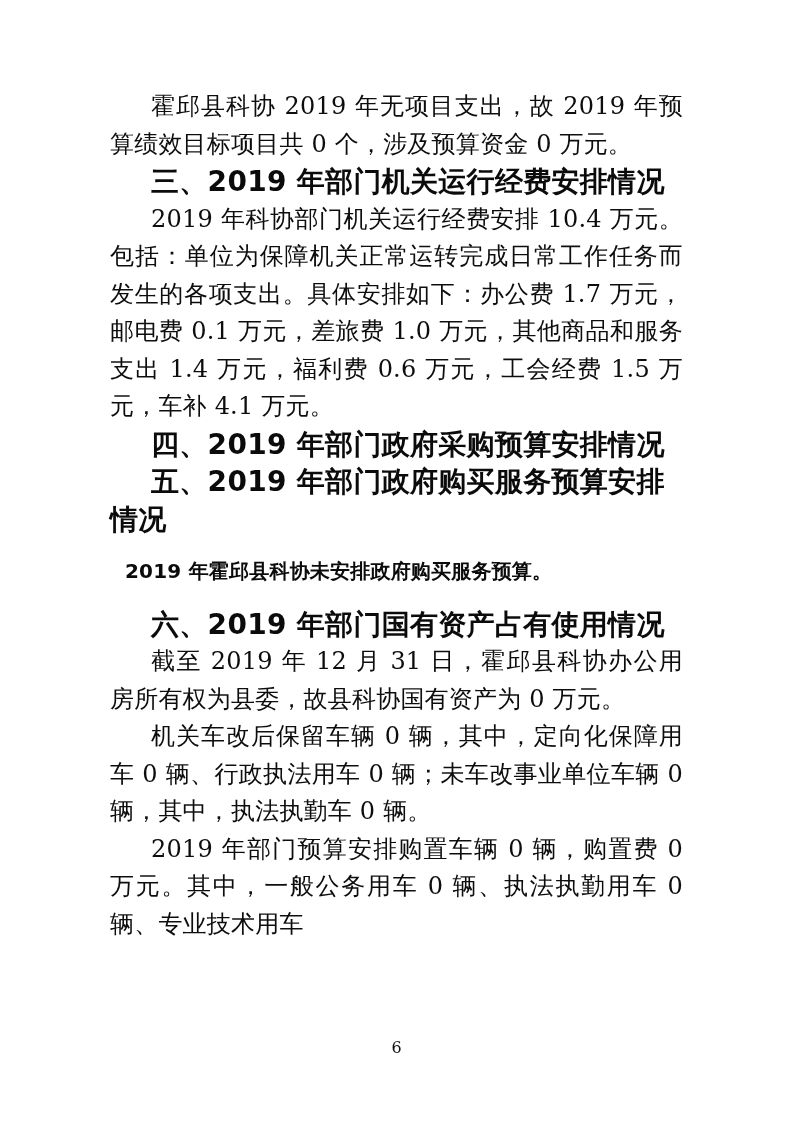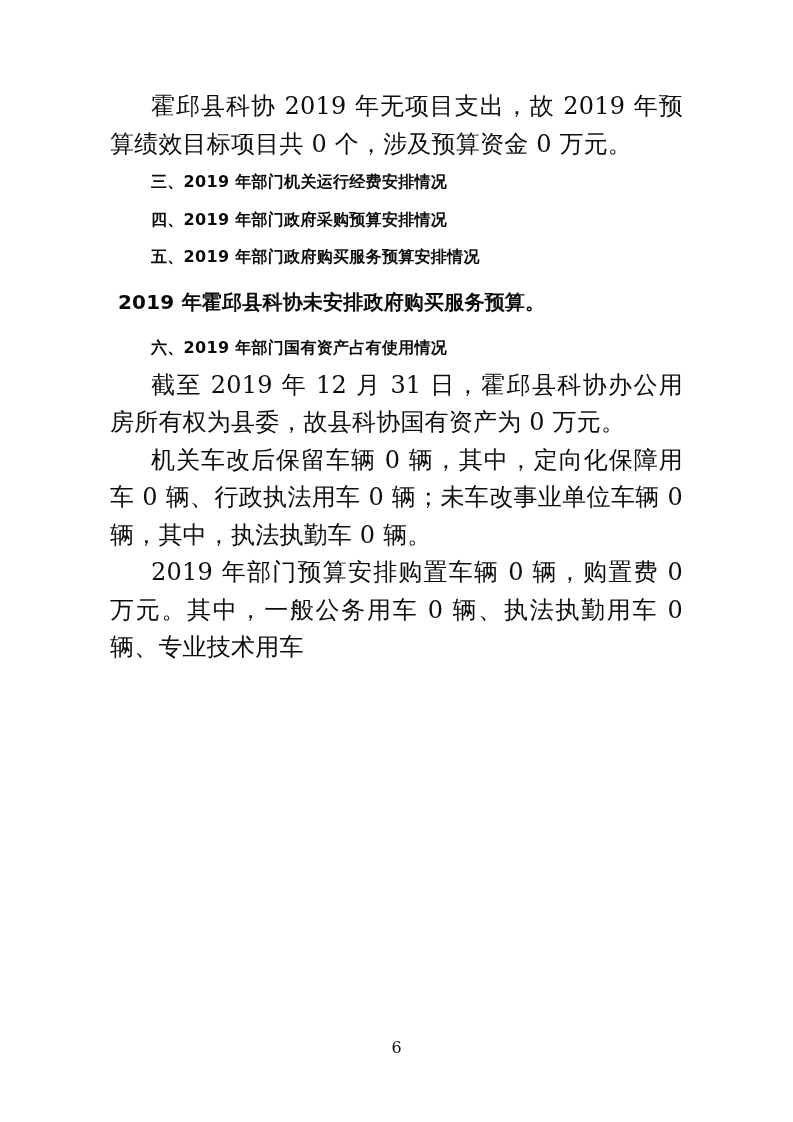--- a/index.html
+++ b/index.html
@@ -29,35 +29,35 @@
     text-align: justify;
     text-justify: inter-ideograph;
     margin: 0 0 0 0;
     letter-spacing: 0.2px;
   }
   .para.indent {
     text-indent: 41px;
   }
   .heading {
     font-family: "DejaVu Sans", "Liberation Sans", sans-serif;
-    font-size: 16px;
+    font-size: 28px;
     line-height: 37.5px;
     font-weight: bold;
     color: #0b0b0b;
     text-indent: 41px;
     margin: 0;
     letter-spacing: 0.3px;
   }
   .bold-para {
     font-family: "DejaVu Sans", "Liberation Sans", sans-serif;
     font-size: 20px;
     line-height: 37.5px;
     font-weight: bold;
     color: #0b0b0b;
-    margin: 8px;
+    margin: 15px;
     letter-spacing: 0.2px;
   }
   .page-number {
     position: absolute;
     left: 0;
     right: 0;
     top: 1038px;
     text-align: center;
     font-family: "DejaVu Serif", "Liberation Serif", serif;
     font-size: 16px;
@@ -67,20 +67,21 @@
 </head>
 <body>
 
 <div class="page">
   <div class="content">
 
     <p class="para indent">霍邱县科协 2019 年无项目支出，故 2019 年预算绩效目标项目共 0 个，涉及预算资金 0 万元。</p>
 
     <p class="heading">三、2019 年部门机关运行经费安排情况</p>
 
+    <p class="para indent">2019 年科协部门机关运行经费安排 10.4 万元。包括：单位为保障机关正常运转完成日常工作任务而发生的各项支出。具体安排如下：办公费 1.7 万元，邮电费 0.1 万元，差旅费 1.0 万元，其他商品和服务支出 1.4 万元，福利费 0.6 万元，工会经费 1.5 万元，车补 4.1 万元。</p>
 
     <p class="heading">四、2019 年部门政府采购预算安排情况</p>
 
 
     <p class="heading">五、2019 年部门政府购买服务预算安排情况</p>
 
     <p class="bold-para">2019 年霍邱县科协未安排政府购买服务预算。</p>
 
     <p class="heading">六、2019 年部门国有资产占有使用情况</p>
 

